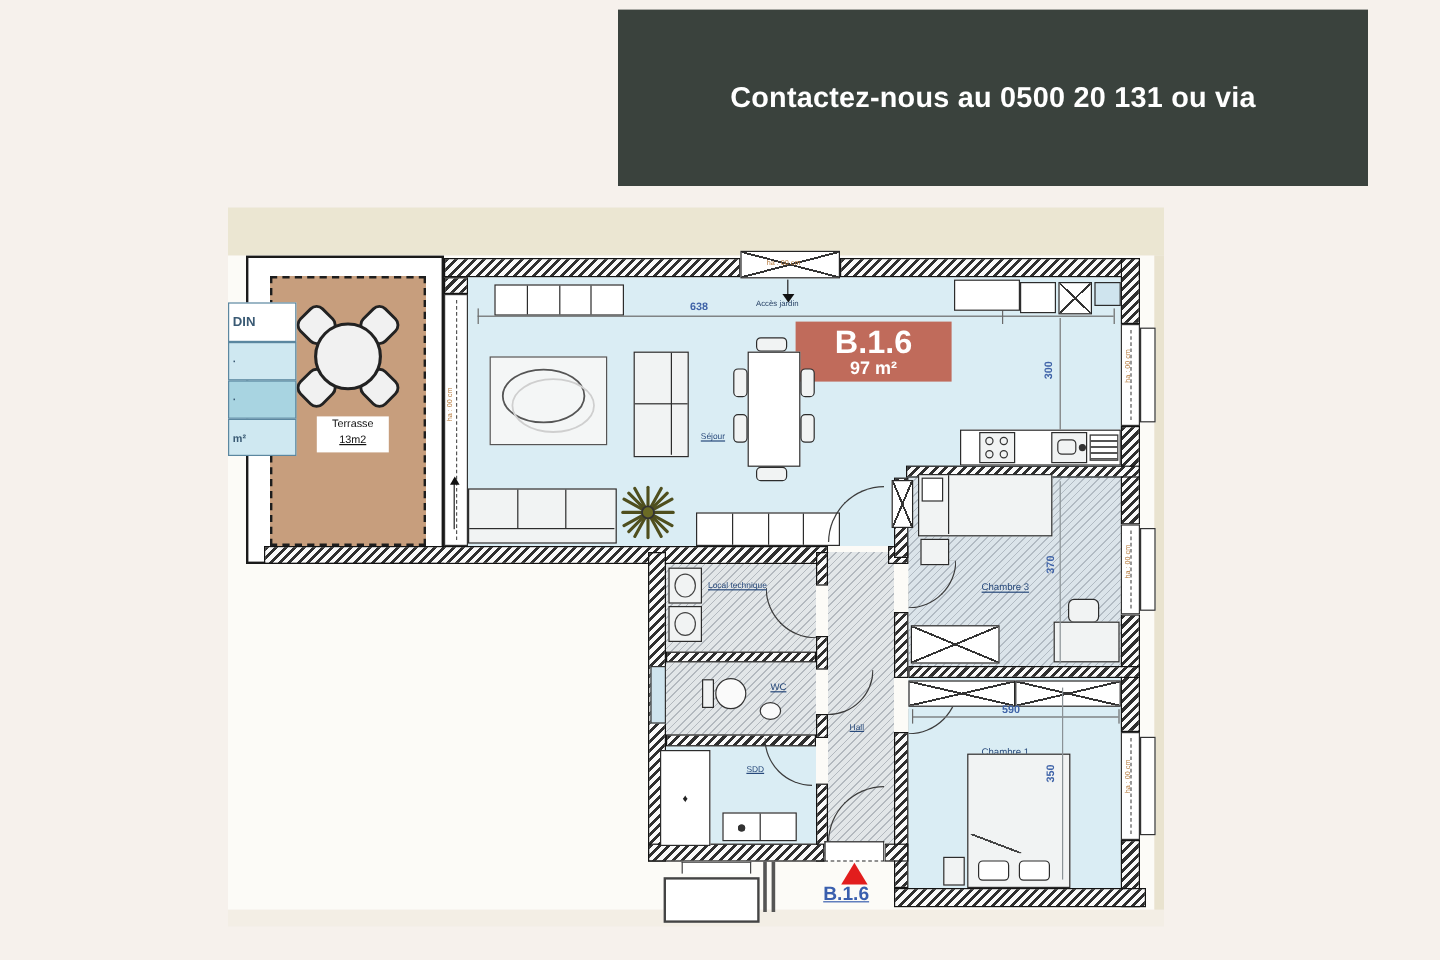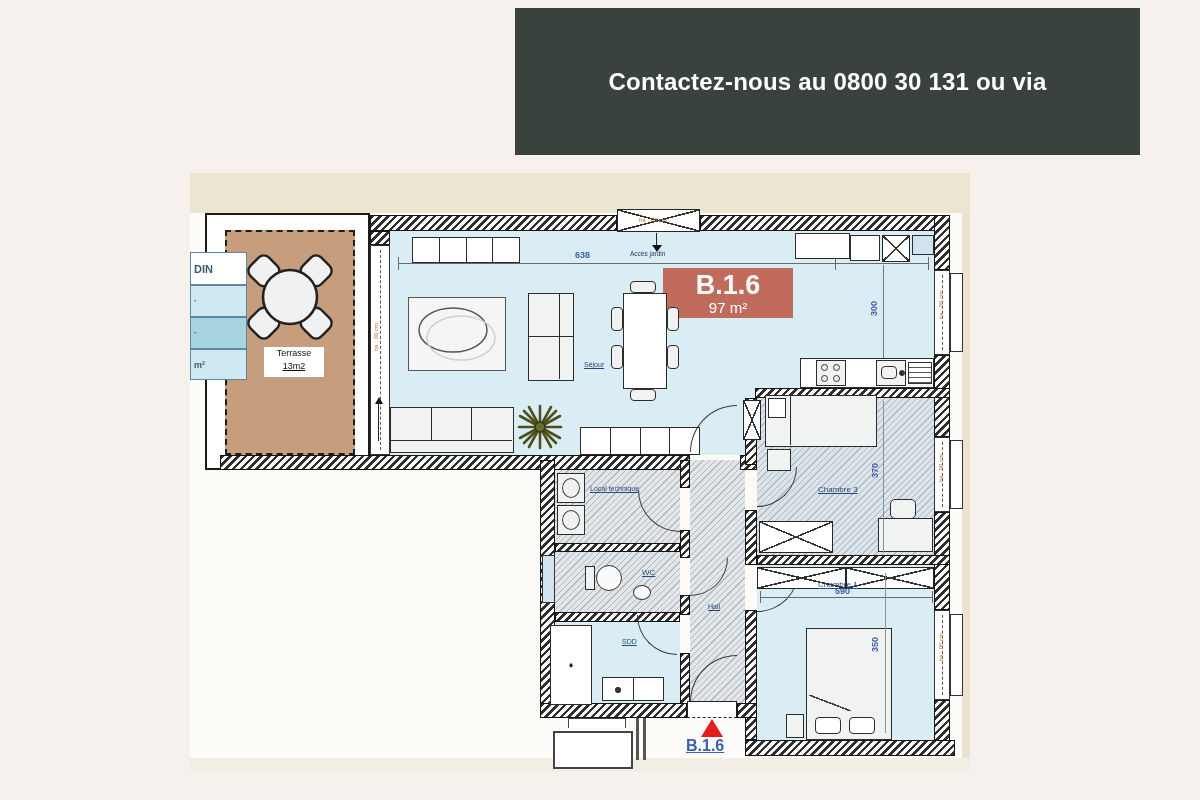--- a/index.html
+++ b/index.html
@@ -34,37 +34,37 @@
   .dline{background:#6a6a6a;}
   
   .dim{color:#3f63a8;font-weight:bold;font-size:9px;line-height:9px;white-space:nowrap;}
   .ha{color:#b5793a;font-size:6px;line-height:6px;white-space:nowrap;}
   .rlabel{color:#27497b;font-size:8px;line-height:8px;text-decoration:underline;white-space:nowrap;}
   .small-navy{color:#1f3a5f;font-size:6.5px;line-height:7px;white-space:nowrap;}
   .vspan{writing-mode:vertical-rl;transform:rotate(180deg);}
   
   .tag{background:var(--unit-tag-bg,#c06b5b);color:#fff;text-align:center;display:flex;flex-direction:column;justify-content:center;}
   .tag .c{font-size:27px;font-weight:bold;line-height:28px;}
-  .tag .a{font-size:15px;font-weight:normal;line-height:17px;}
+  .tag .a{font-size:15px;font-weight:bold;line-height:17px;}
   
   .leg{border:1px solid #5b87a0;color:#3a5a74;font-weight:bold;display:flex;align-items:center;padding-left:3px;}
   
   .tri-red{width:0;height:0;border-left:11px solid transparent;border-right:11px solid transparent;border-bottom:18px solid var(--accent-red,#e21d1d);}
   .entr-code{color:#3a5fae;font-weight:bold;font-size:16px;text-decoration:underline;}
   .cell{border-right:1.2px solid #2c2c2c;flex:1;}
   .row{display:flex;}
   .drum{position:absolute;left:4px;right:4px;top:4px;bottom:4px;border:1.2px solid #444;border-radius:50%;}
   .dot{position:absolute;width:5px;height:5px;border:1.2px solid #333;border-radius:50%;}
   .diag{background:linear-gradient(to top right,transparent calc(50% - .8px),#444 calc(50% - .8px),#444 calc(50% + .8px),transparent calc(50% + .8px));}
 </style>
 </head>
 <body>
 
 <div class="abs banner">
-  <div>Contactez-nous au 0800 30 131 ou via</div>
+  <div>Contactez-nous au 0500 20 131 ou via</div>
 </div>
 
 <div class="abs plan">
   <div class="abs band-top"></div>
   <div class="abs paper"></div>
   <div class="abs band-right"></div>
 
   <div class="abs" style="left:15px;top:40px;width:165px;height:257px;background:#fff;border:2px solid #1a1a1a;"></div>
   <div class="abs" style="left:35px;top:57px;width:130px;height:225px;background:var(--terrace,#c79e7d);border:2px dashed #1d1d1d;"></div>
   <svg class="abs" style="left:50px;top:72px;" width="100" height="100" viewBox="0 0 100 100">
@@ -269,21 +269,21 @@
   <div class="abs rlabel" style="left:628px;top:313px;">Chambre 3</div>
   <div class="abs dim vspan" style="left:681px;top:290px;">370</div>
   <div class="abs" style="left:693px;top:228px;width:1px;height:152px;background:#8a9296;"></div>
 
   <div class="abs xbox" style="left:567px;top:394px;width:89px;height:22px;"></div>
   <div class="abs xbox" style="left:656px;top:394px;width:88px;height:22px;"></div>
   <div class="abs dline" style="left:570px;top:424px;width:172px;height:1px;"></div>
   <div class="abs dline" style="left:570px;top:418px;width:1px;height:12px;"></div>
   <div class="abs dline" style="left:742px;top:418px;width:1px;height:12px;"></div>
   <div class="abs dim" style="left:645px;top:414px;">590</div>
-  <div class="abs rlabel" style="left:628px;top:408px;">Chambre 1</div>
+  <div class="abs rlabel" style="left:628px;top:450px;">Chambre 1</div>
   <div class="abs furn" style="left:616px;top:455px;width:86px;height:112px;">
     <div class="abs diag" style="left:2px;top:66px;width:42px;height:16px;"></div>
     <div class="abs wfurn" style="left:8px;top:88px;width:26px;height:17px;border-width:1.2px;border-radius:4px;"></div>
     <div class="abs wfurn" style="left:42px;top:88px;width:26px;height:17px;border-width:1.2px;border-radius:4px;"></div>
   </div>
   <div class="abs furn" style="left:596px;top:541px;width:18px;height:24px;"></div>
   <div class="abs dim vspan" style="left:681px;top:464px;">350</div>
   <div class="abs" style="left:695px;top:400px;width:1px;height:160px;background:#8a9296;"></div>
 
   <div class="abs win" style="left:744px;top:97px;width:16px;height:85px;">

